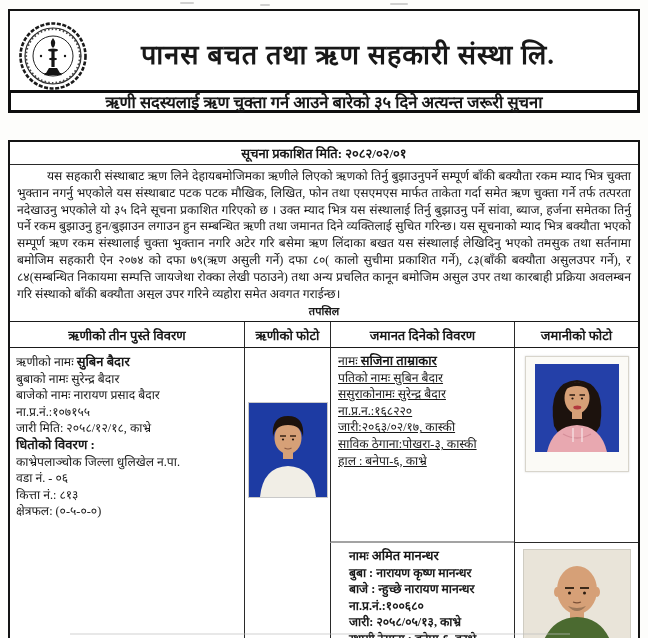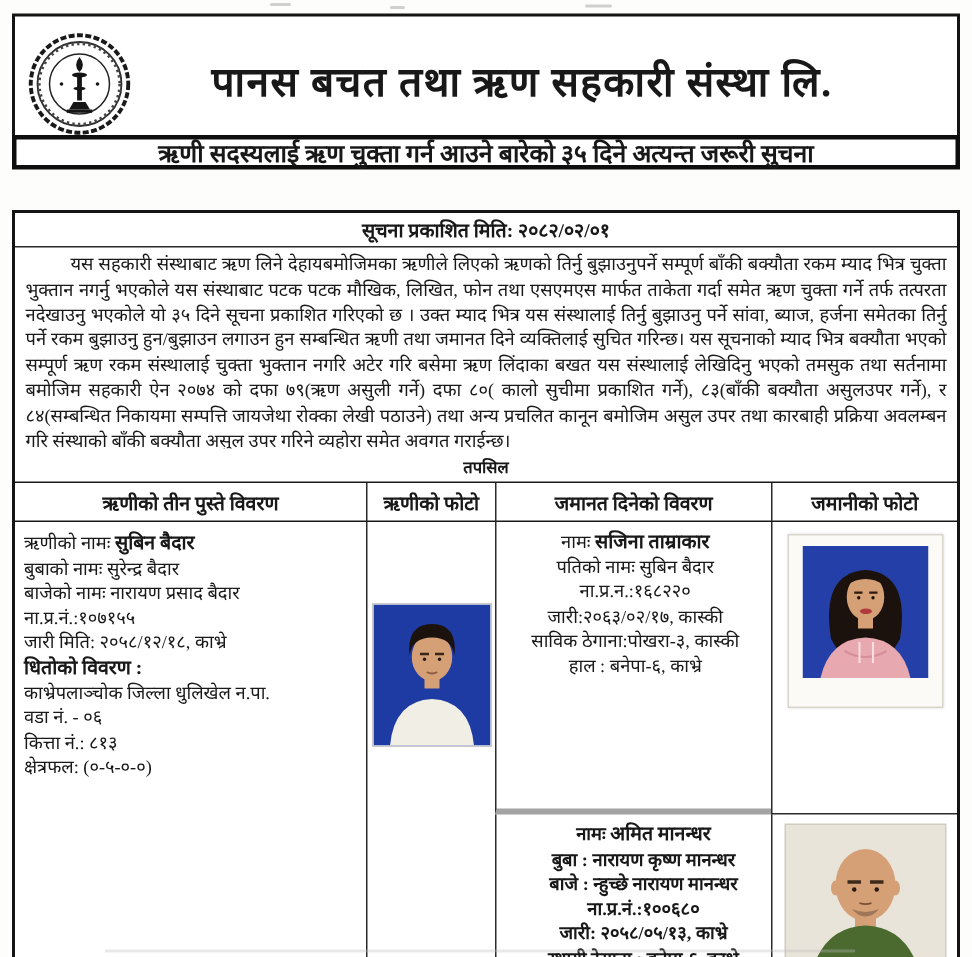--- a/index.html
+++ b/index.html
@@ -34,26 +34,26 @@
             justify-content:center;font-size:13px;font-weight:600;}
   .para{flex:0 0 134px;padding:3px 7px 0 7px;box-sizing:border-box;font-size:12.2px;line-height:16.8px;
         text-align:justify;text-indent:30px;overflow:hidden;}
   .tapasil{flex:0 0 22px;display:flex;align-items:center;justify-content:center;
            font-size:11px;font-weight:700;}
 
   
   .tbl{flex:1 1 auto;display:grid;grid-template-columns:234px 86px 184px 124px;
        grid-template-rows:26px 195px 110px;border-top:1.5px solid #1a1a1a;box-sizing:border-box;}
   .cell{box-sizing:border-box;overflow:hidden;}
-  .bl{border-left:1px solid #2a2a2a;text-align:center;}
+  .bl{border-left:1px solid #2a2a2a;}
   .hcell{display:flex;align-items:center;justify-content:center;font-size:13px;font-weight:700;
          border-bottom:1.5px solid #1a1a1a;white-space:nowrap;}
   .c1{grid-area:2/1/4/2;padding:6px 6px 0 6px;}
   .c2{grid-area:2/2/4/3;}
-  .c3a{grid-area:2/3/3/4;padding:5px 5px 0 7px;border-bottom:4px solid #a3a3a3;}
+  .c3a{grid-area:2/3/3/4;padding:5px 5px 0 7px;border-bottom:2px solid #a3a3a3;text-decoration:underline;}
   .c4a{grid-area:2/4/3/5;border-bottom:1px solid #2a2a2a;}
   .c3b{grid-area:3/3/4/4;padding:5px 5px 0 18px;font-weight:bold;}
   .c4b{grid-area:3/4/4/5;}
   .ln{font-size:12.2px;line-height:16.6px;white-space:nowrap;}
   .name-ln b{font-size:13px;}
   .bold-ln{font-weight:700;font-size:13px;}
 
   
   .photo-borrower{margin:54px auto 0 auto;width:78px;height:94px;display:block;border:1px solid #c9c9c9;}
   .photo-frame{margin:8px auto 0 auto;width:104px;height:116px;background:#fbfaf6;
@@ -138,20 +138,21 @@
           <path d="M35.5 45 q3.5 2 7 0" stroke="#8a5a43" stroke-width="1.2" fill="none"></path>
           <path d="M11 94 q3 -30 28 -31 q25 1 28 31z" fill="#f1eee6"></path>
         </svg>
       </div>
 
       <div class="cell c3a bl">
         <div class="ln name-ln"><span>नामः </span><b>सजिना ताम्राकार</b></div>
         <div>
 
         <div class="ln">पतिको नामः सुबिन बैदार</div>
+            <div class="ln">ससुराकोनामः सुरेन्द्र बैदार</div>
             <div class="ln">ना.प्र.न.:१६८२२०</div>
             <div class="ln">जारी:२०६३/०२/१७, कास्की</div>
             <div class="ln">साविक ठेगाना:पोखरा-३, कास्की</div>
             <div class="ln">हाल : बनेपा-६, काभ्रे</div>
           </div>
       </div>
 
       <div class="cell c4a bl">
         <div class="photo-frame">
           <svg viewBox="0 0 84 88" width="84" height="88">

